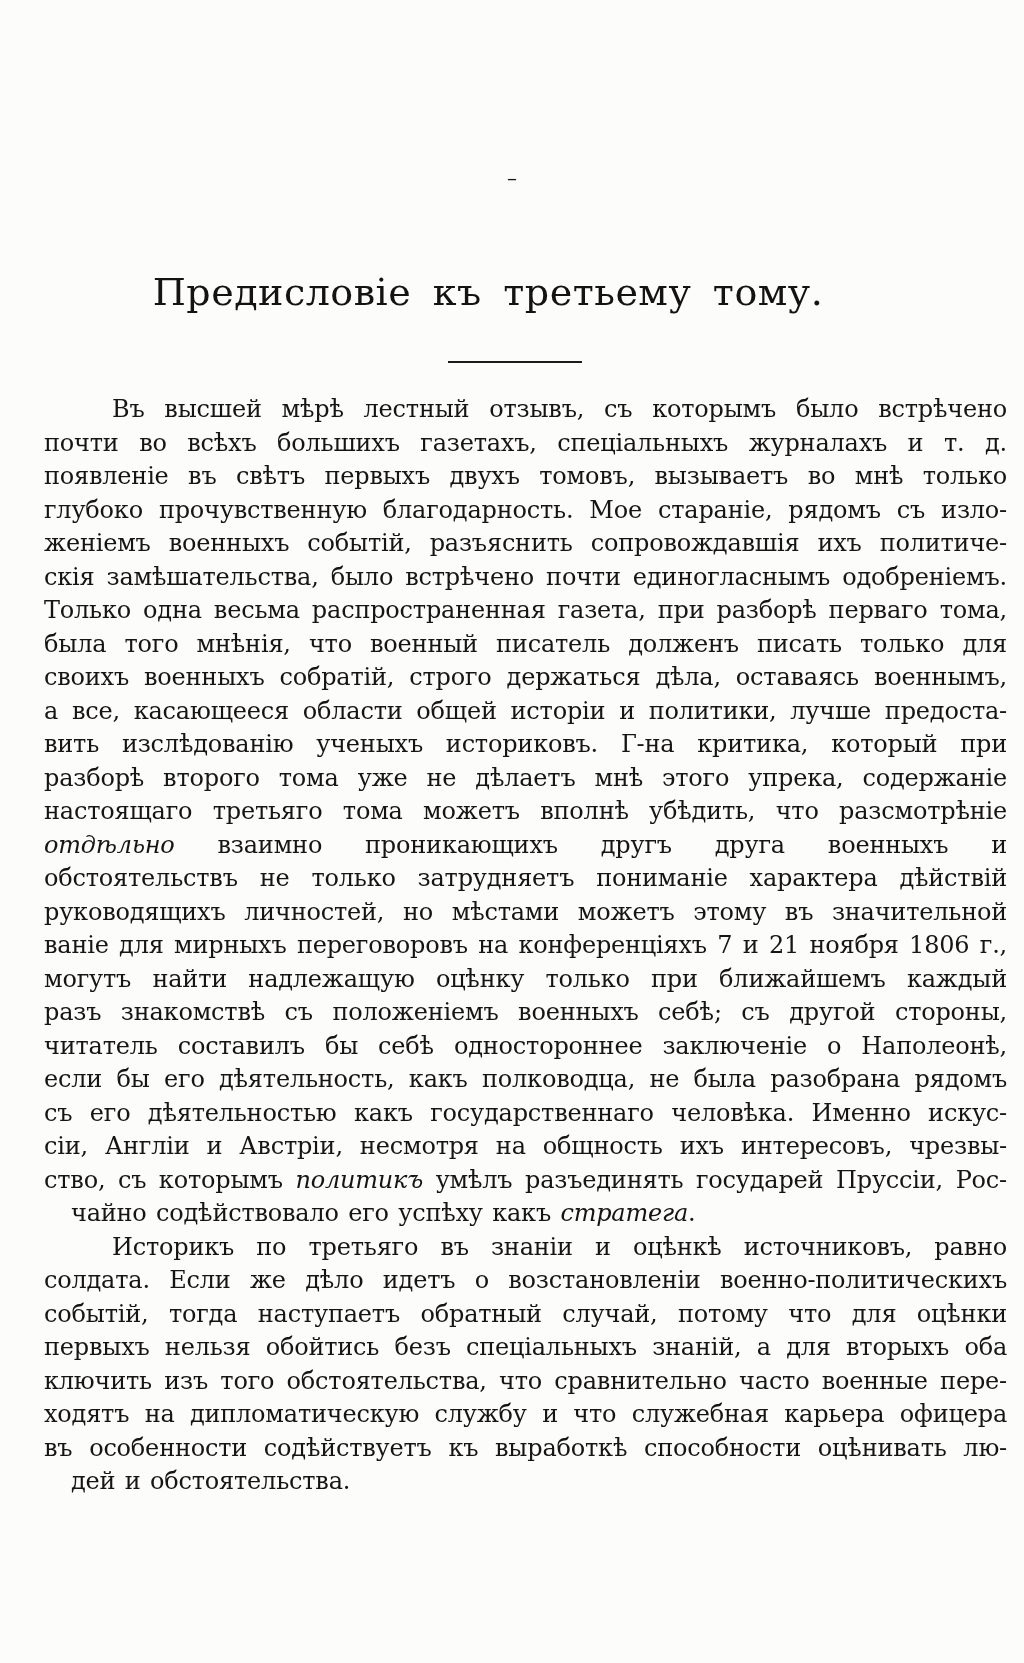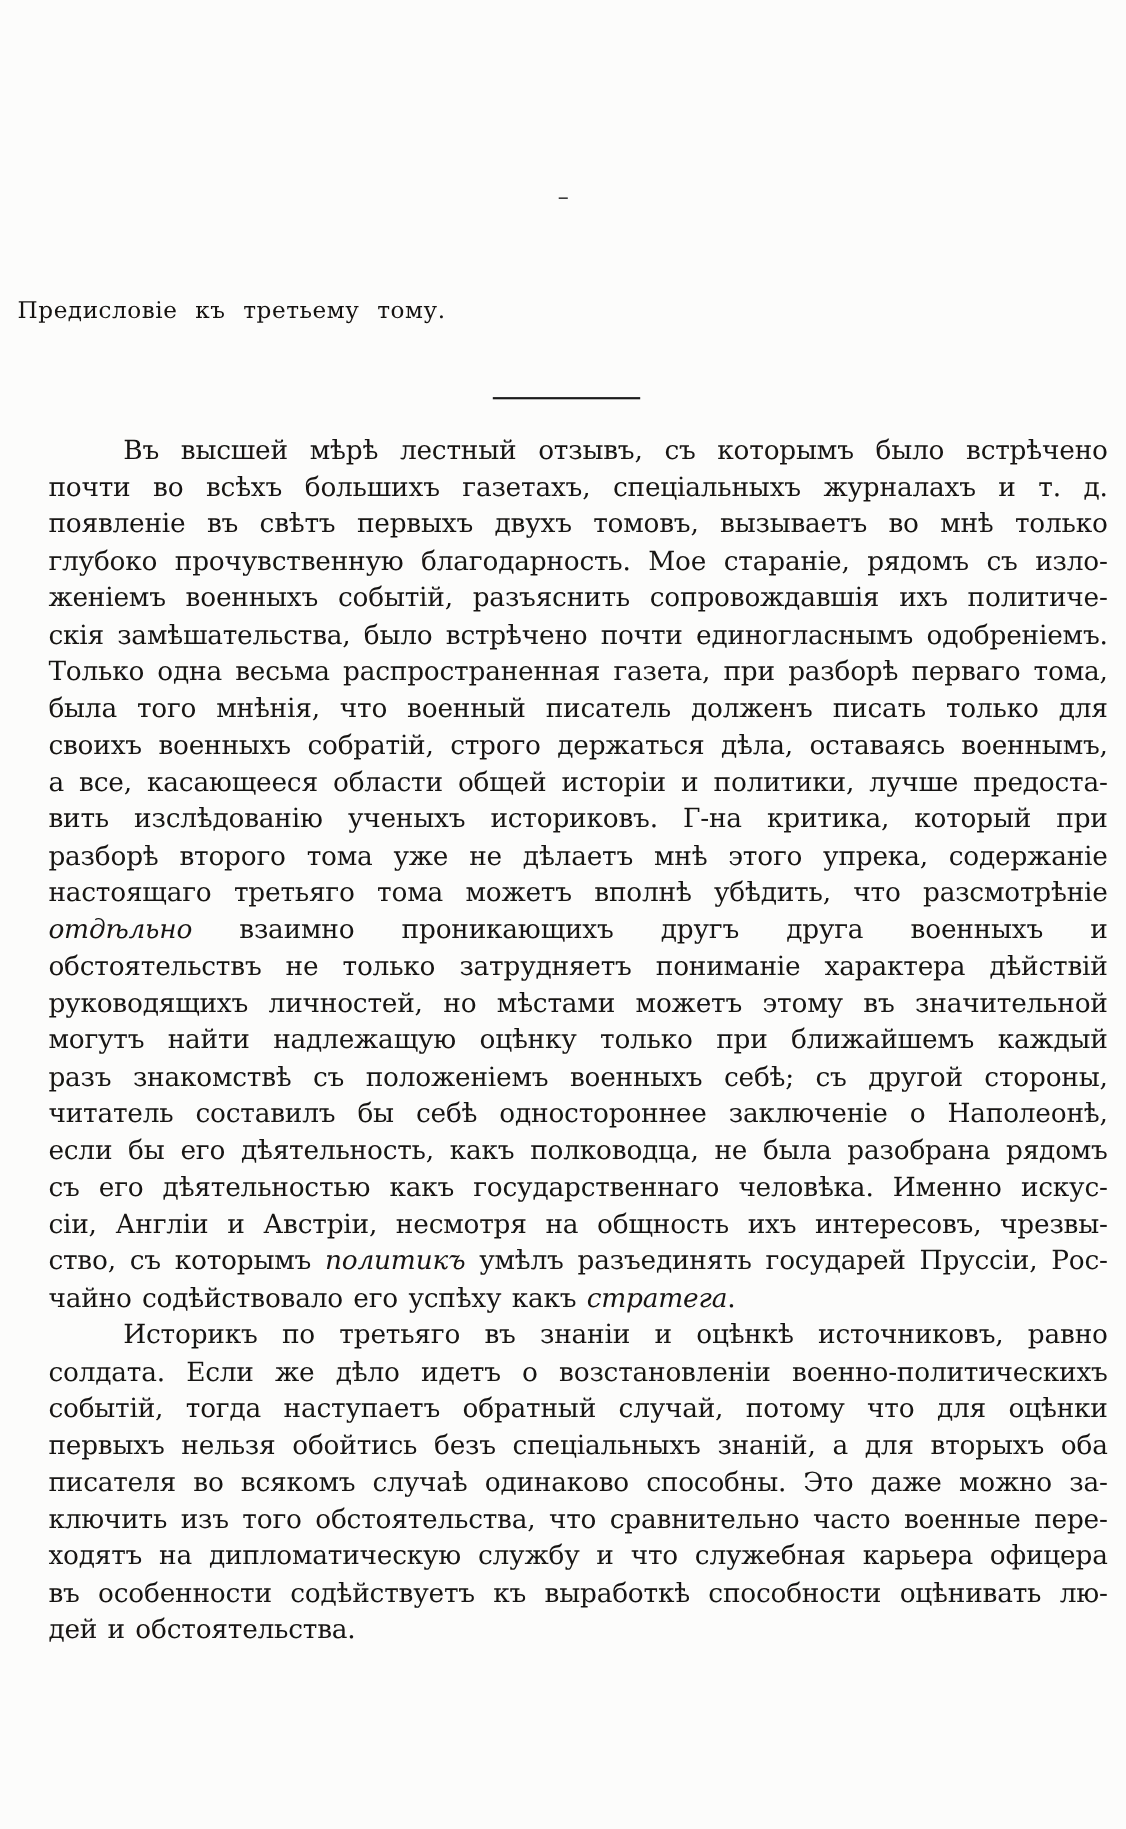--- a/index.html
+++ b/index.html
@@ -22,24 +22,25 @@
     left: 0;
     width: 1024px;
     text-align: center;
     font-size: 20px;
     line-height: 20px;
     color: #1b1b1b;
   }
   .title {
     position: absolute;
     top: 270px;
-    left: 16px;
+    left: 4px;
     width: 968px;
     margin: 0;
-    font-size: 21px;
+    text-align: center;
+    font-size: 38px;
     font-weight: normal;
     letter-spacing: 0.5px;
     word-spacing: 9px;
     white-space: nowrap;
     color: #151311;
   }
   .title-rule {
     position: absolute;
     top: 361px;
     left: 448px;
@@ -58,21 +59,21 @@
   }
   .paragraph { margin: 0; padding: 0; }
   .line {
     height: 33.5px;
     line-height: 33.5px;
     text-align: justify;
     text-align-last: justify;
     overflow: hidden;
   }
   .line.indent { text-indent: 68px; }
-  .line.last { text-align-last: left; }
+  .line.last { text-align-last: left; margin-left: 27px; }
   .it { font-style: italic; }
 </style>
 </head>
 <body>
 
 <div class="page">
   <div class="top-dash">–</div>
 
   <h1 class="title">Предисловіе къ третьему тому.</h1>
 
@@ -89,34 +90,34 @@
         <div class="line"><span class="rm">Только одна весьма распространенная газета, при разборѣ перваго тома,</span></div>
         <div class="line"><span class="rm">была того мнѣнія, что военный писатель долженъ писать только для</span></div>
         <div class="line"><span class="rm">своихъ военныхъ собратій, строго держаться дѣла, оставаясь военнымъ,</span></div>
         <div class="line"><span class="rm">а все, касающееся области общей исторіи и политики, лучше предоста-</span></div>
         <div class="line"><span class="rm">вить изслѣдованію ученыхъ историковъ. Г-на критика, который при</span></div>
         <div class="line"><span class="rm">разборѣ второго тома уже не дѣлаетъ мнѣ этого упрека, содержаніе</span></div>
         <div class="line"><span class="rm">настоящаго третьяго тома можетъ вполнѣ убѣдить, что разсмотрѣніе</span></div>
         <div class="line"><span class="it">отдѣльно</span><span class="rm"> взаимно проникающихъ другъ друга военныхъ и политическихъ</span></div>
         <div class="line"><span class="rm">обстоятельствъ не только затрудняетъ пониманіе характера дѣйствій</span></div>
         <div class="line"><span class="rm">руководящихъ личностей, но мѣстами можетъ этому въ значительной</span></div>
+        <div class="line"><span class="rm">ваніе для мирныхъ переговоровъ на конференціяхъ 7 и 21 ноября 1806 г.,</span></div>
         <div class="line"><span class="rm">могутъ найти надлежащую оцѣнку только при ближайшемъ каждый</span></div>
         <div class="line"><span class="rm">разъ знакомствѣ съ положеніемъ военныхъ себѣ; съ другой стороны,</span></div>
         <div class="line"><span class="rm">читатель составилъ бы себѣ одностороннее заключеніе о Наполеонѣ,</span></div>
         <div class="line"><span class="rm">если бы его дѣятельность, какъ полководца, не была разобрана рядомъ</span></div>
         <div class="line"><span class="rm">съ его дѣятельностью какъ государственнаго человѣка. Именно искус-</span></div>
         <div class="line"><span class="rm">сіи, Англіи и Австріи, несмотря на общность ихъ интересовъ, чрезвы-</span></div>
         <div class="line"><span class="rm">ство, съ которымъ </span><span class="it">политикъ</span><span class="rm"> умѣлъ разъединять государей Пруссіи, Рос-</span></div>
         <div class="line last"><span class="rm">чайно содѣйствовало его успѣху какъ </span><span class="it">стратега</span><span class="rm">.</span></div>
       </div>
       <div class="paragraph">
         <div class="line indent"><span class="rm">Историкъ по третьяго въ знаніи и оцѣнкѣ источниковъ, равно</span></div>
         <div class="line"><span class="rm">солдата. Если же дѣло идетъ о возстановленіи военно-политическихъ</span></div>
         <div class="line"><span class="rm">событій, тогда наступаетъ обратный случай, потому что для оцѣнки</span></div>
         <div class="line"><span class="rm">первыхъ нельзя обойтись безъ спеціальныхъ знаній, а для вторыхъ оба</span></div>
-        <div class="line"><span class="rm">писателя во всякомъ случаѣ одинаково способны. Это даже можно за-</span></div>
         <div class="line"><span class="rm">ключить изъ того обстоятельства, что сравнительно часто военные пере-</span></div>
         <div class="line"><span class="rm">ходятъ на дипломатическую службу и что служебная карьера офицера</span></div>
         <div class="line"><span class="rm">въ особенности содѣйствуетъ къ выработкѣ способности оцѣнивать лю-</span></div>
         <div class="line last"><span class="rm">дей и обстоятельства.</span></div>
       </div>
     </div>
 </div>
 
 </body></html>

